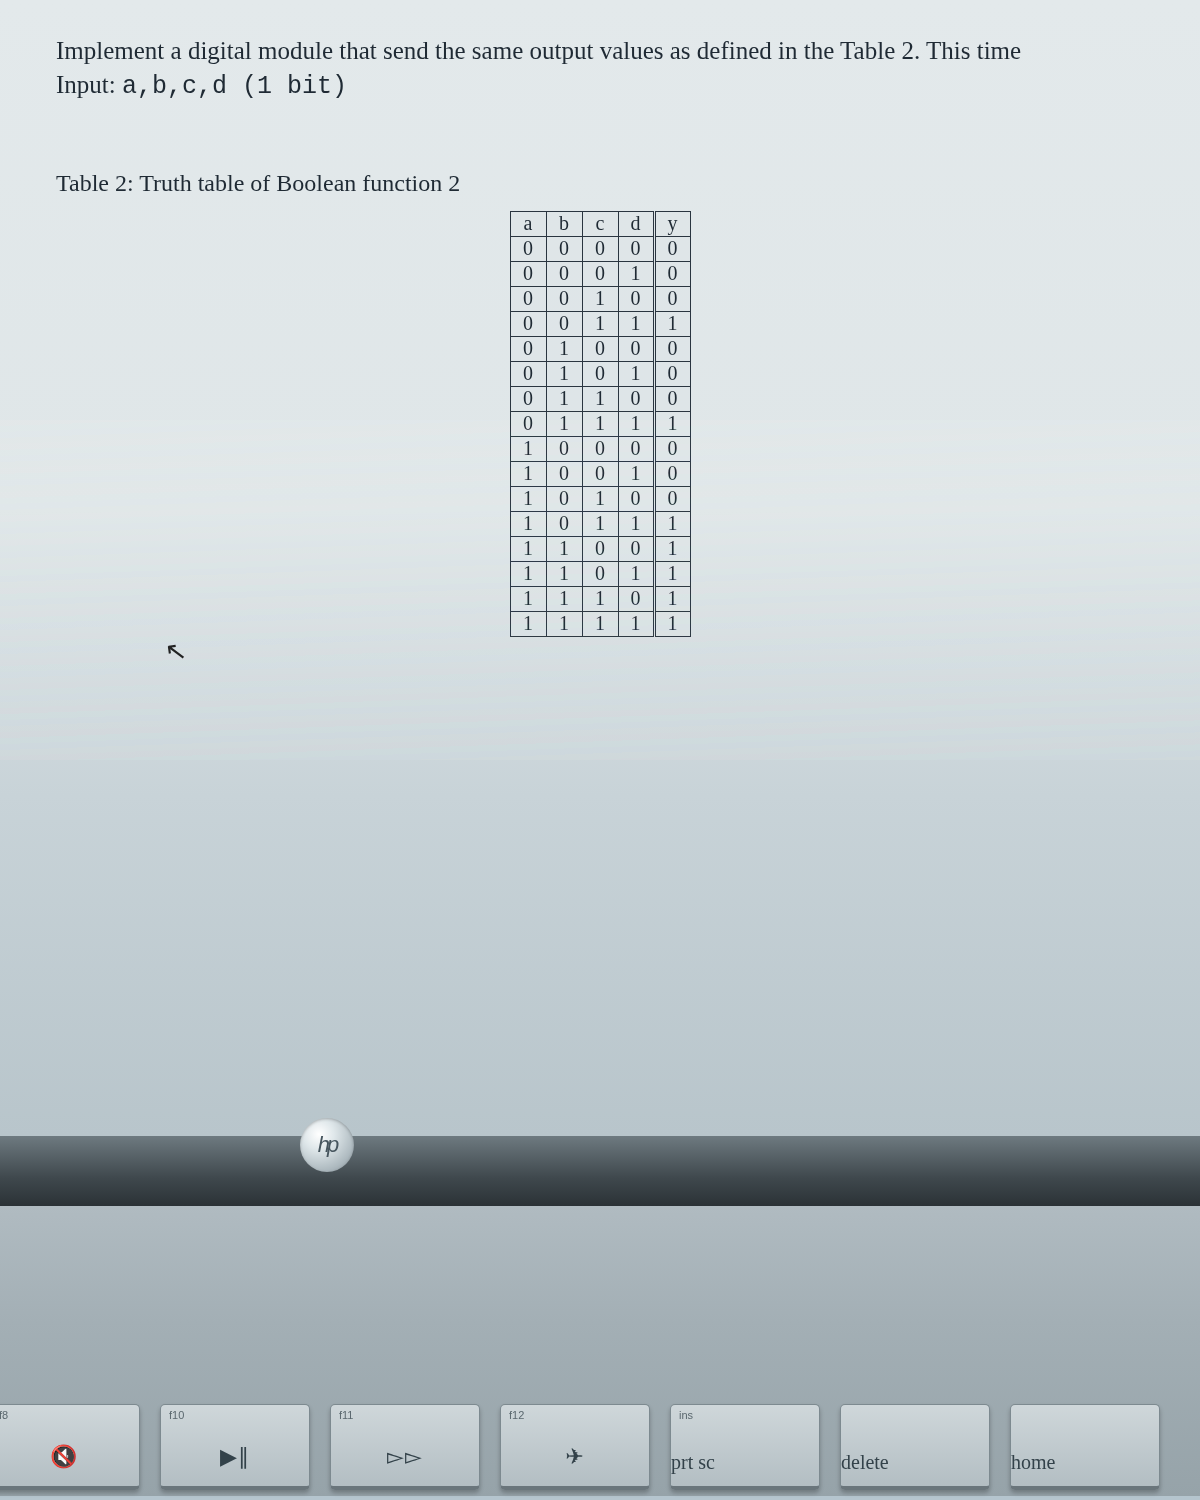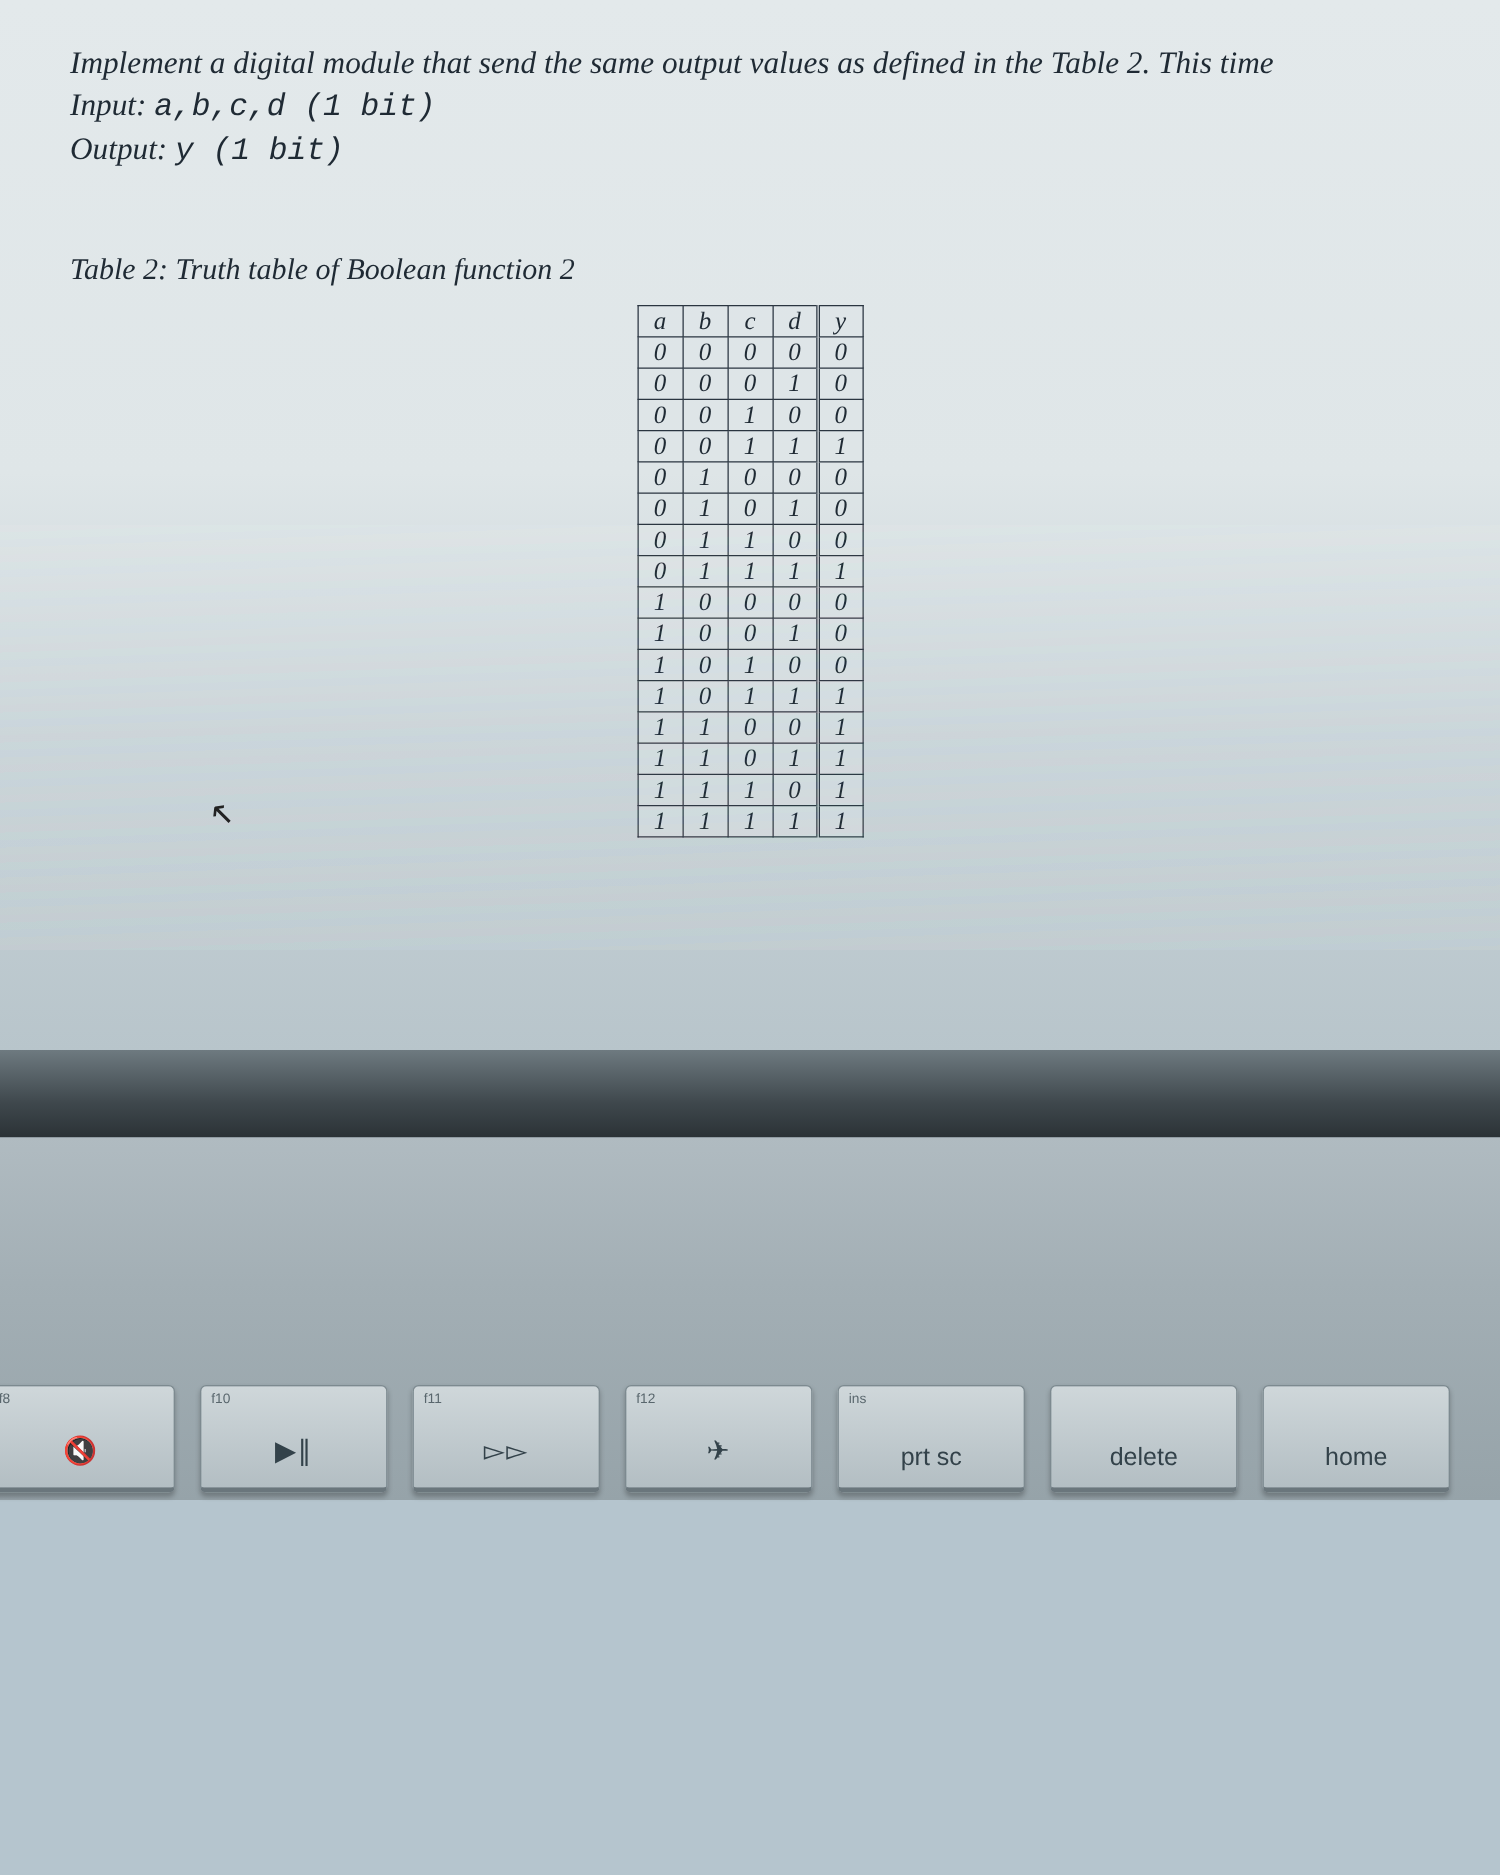--- a/index.html
+++ b/index.html
@@ -7,25 +7,24 @@
     width: 1200px;
     height: 1500px;
     font-family: "Times New Roman", Times, serif;
     background: #b5c5ce;
     overflow: hidden;
     position: relative;
   }
   .screen-area {
     position: relative;
     width: 100%;
-    height: 840px;
+    height: 1136px;
     background: linear-gradient(180deg, #e3e9eb 0%, #dfe6e8 45%, #c8d3d8 70%, #b8c5cb 100%);
     padding: 34px 56px 12px 56px;
     color: #1f2a34;
-    font-style: italic;
   }
   .problem-text {
     font-size: 25px;
     line-height: 1.35;
   }
   .problem-text .tt { font-family: "Courier New", monospace; }
   .caption {
     text-align: left;
     margin-top: 66px;
     font-size: 24px;
@@ -138,36 +137,33 @@
     bottom: 16px;
     left: 0; right: 0;
     text-align: center;
     font-size: 22px;
     letter-spacing: 1px;
   }
   .key .label {
     position: absolute;
     bottom: 12px;
     left: 0; right: 0;
-    text-align: center;
     font-size: 20px;
+    font-family: Liberation Serif, serif;
   }
 </style>
 </head>
 <body>
 
 <div class="screen-area">
   <div class="problem-text">
     <div>Implement a digital module that send the same output values as defined in the Table 2. This time</div>
     <div>
       <span>Input: </span><span class="tt">a,b,c,d (1 bit)</span>
     </div>
-    <div>
-      <span>Output: </span><span class="tt">y (1 bit)</span>
-    </div>
   </div>
 
   <div class="caption">Table 2: Truth table of Boolean function 2</div>
 
   <table class="truth-table">
     <thead>
         <tr>
           <th>a</th>
           <th>b</th>
           <th>c</th>

